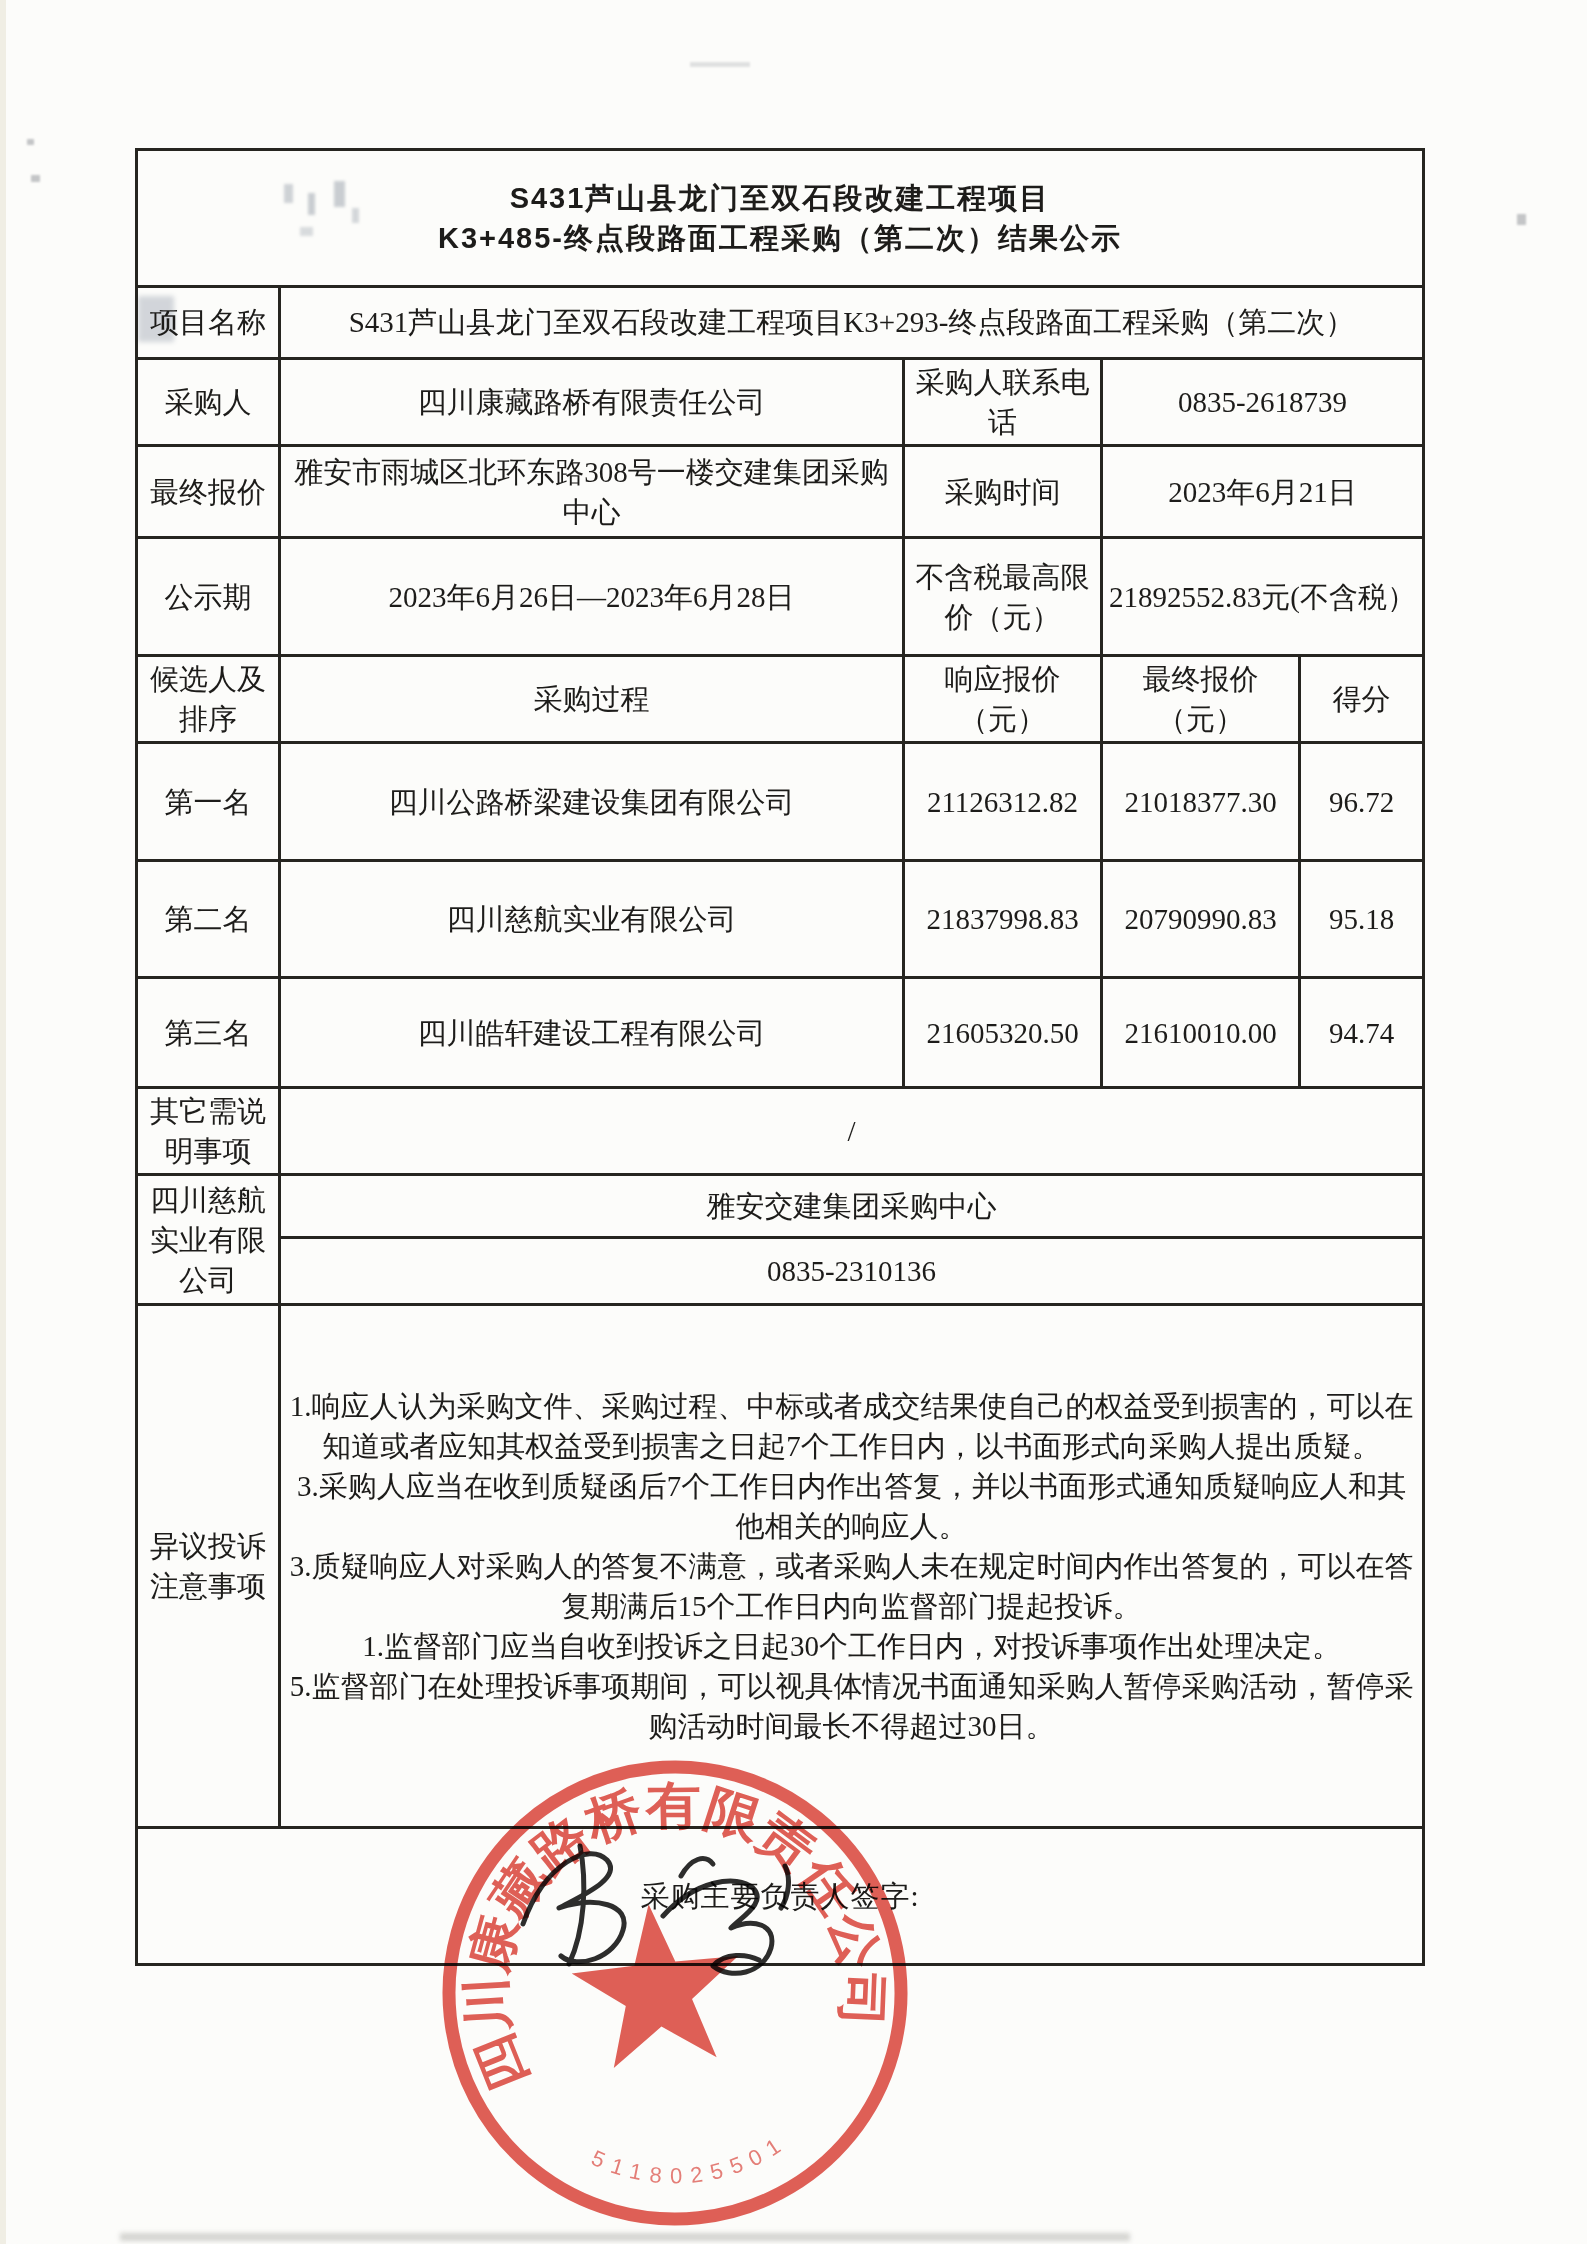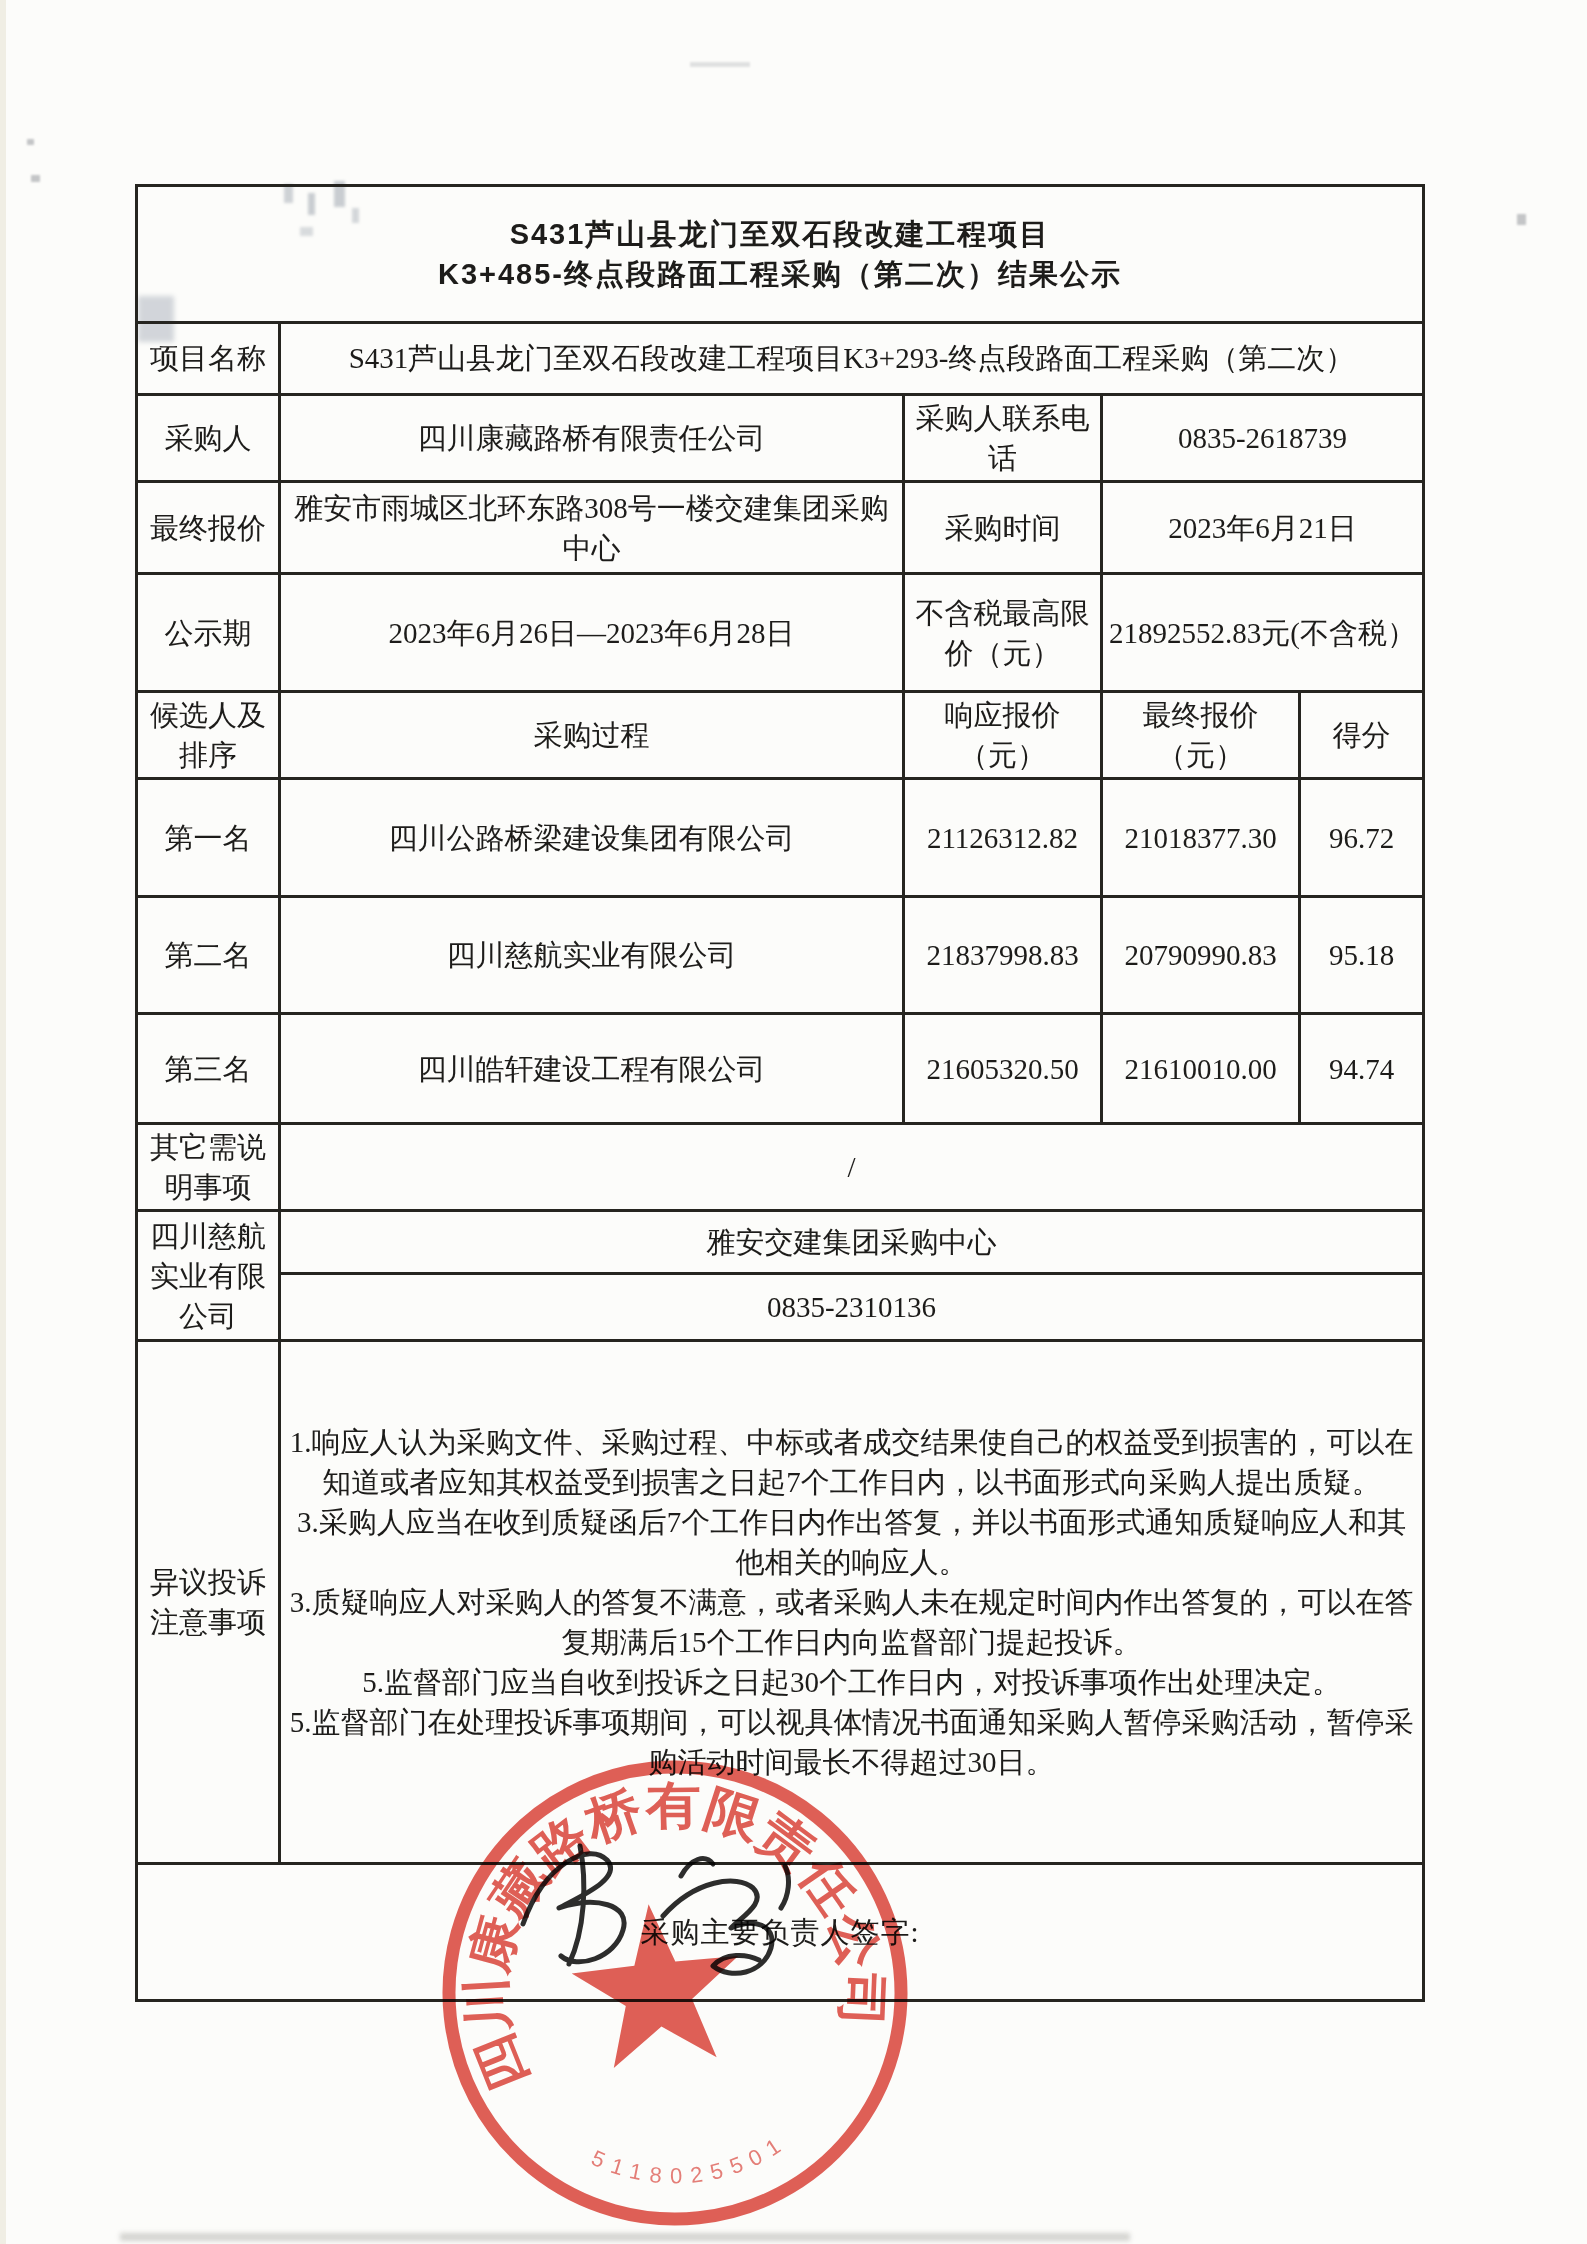--- a/index.html
+++ b/index.html
@@ -10,21 +10,20 @@
   }
   .page{
     position:relative;width:1587px;height:2244px;
     background:#fcfcfa;overflow:hidden;color:#1d1c1a;
   }
   
   table.doc{
     position:absolute;left:135px;top:148px;width:1287px;
     border-collapse:collapse;table-layout:fixed;
     background:transparent;
-    margin-top:36px;
   }
   table.doc td{
     border:3px solid #262520;
     padding:2px 6px;
     text-align:center;
     vertical-align:middle;
     font-size:29px;
     line-height:1.38;
     overflow:hidden;
   }
@@ -169,21 +168,21 @@
     <tr style="height:67px">
       <td colspan="4" class="num">0835-2310136</td>
     </tr>
 
     <tr style="height:523px">
       <td class="label">异议投诉注意事项</td>
       <td colspan="4" class="notes">
         <div>1.响应人认为采购文件、采购过程、中标或者成交结果使自己的权益受到损害的，可以在知道或者应知其权益受到损害之日起7个工作日内，以书面形式向采购人提出质疑。</div>
         <div>3.采购人应当在收到质疑函后7个工作日内作出答复，并以书面形式通知质疑响应人和其他相关的响应人。</div>
         <div>3.质疑响应人对采购人的答复不满意，或者采购人未在规定时间内作出答复的，可以在答复期满后15个工作日内向监督部门提起投诉。</div>
-        <div>5.监督部门应当自收到投诉之日起30个工作日内，对投诉事项作出处理决定。</div>
+        <div>1.监督部门应当自收到投诉之日起30个工作日内，对投诉事项作出处理决定。</div>
         <div>5.监督部门在处理投诉事项期间，可以视具体情况书面通知采购人暂停采购活动，暂停采购活动时间最长不得超过30日。</div>
       </td>
     </tr>
 
     <tr style="height:137px">
       <td colspan="5" class="sign-cell">采购主要负责人签字:</td>
     </tr>
   </tbody>
     </table>
 

